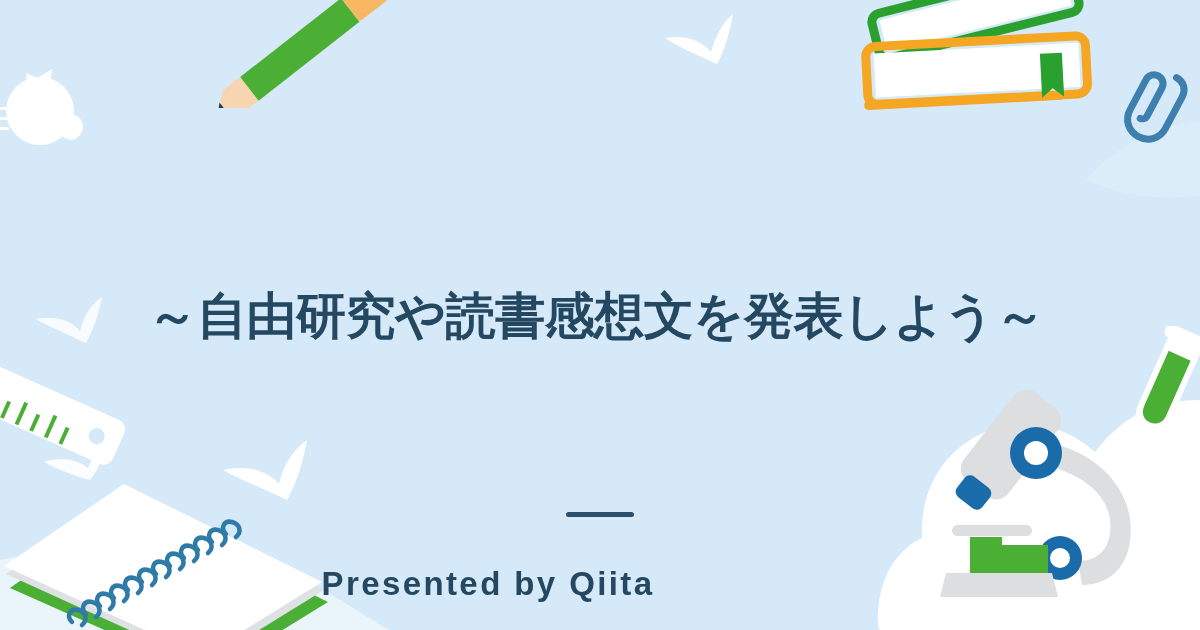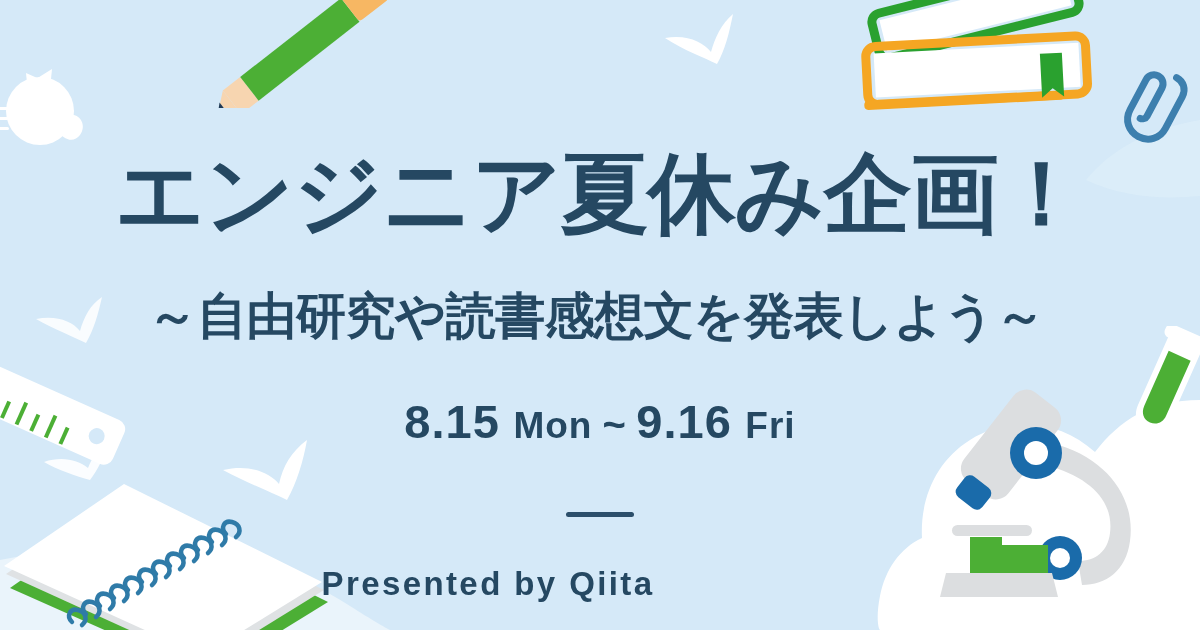--- a/index.html
+++ b/index.html
@@ -237,22 +237,18 @@
     <circle cx="130" cy="173" r="10" fill="#ffffff"></circle>
 
     <rect x="22" y="140" width="80" height="11" rx="5.5" fill="#dcdee0"></rect>
 
     <path d="M40 152 L72 152 L72 160 L118 160 L118 188 L40 188 Z" fill="#4caf35"></path>
 
     <path d="M16 188 L122 188 L128 212 L10 212 Z" fill="#dcdee0"></path>
   </svg>
 
   <div class="text-stack">
-    <div class="title">エンジニア夏休み企画！</div>
     <div class="subtitle">～自由研究や読書感想文を発表しよう～</div>
-    <div class="daterow">
-      <span class="dnum">8.15</span><span> </span><span class="dday">Mon</span><span class="dsep">~</span><span class="dnum">9.16</span><span> </span><span class="dday">Fri</span>
-    </div>
     <div class="divider"></div>
     <div class="presented">Presented by Qiita</div>
   </div>
 
 </div>
 
 </body></html>

